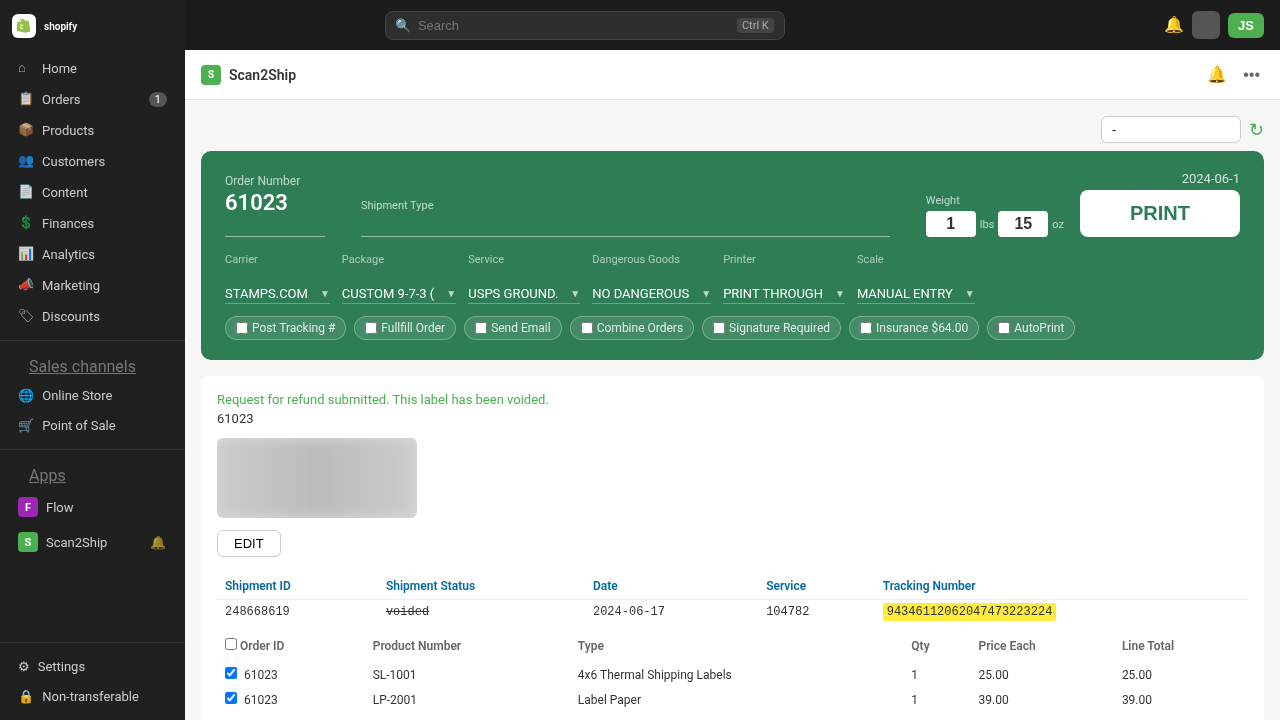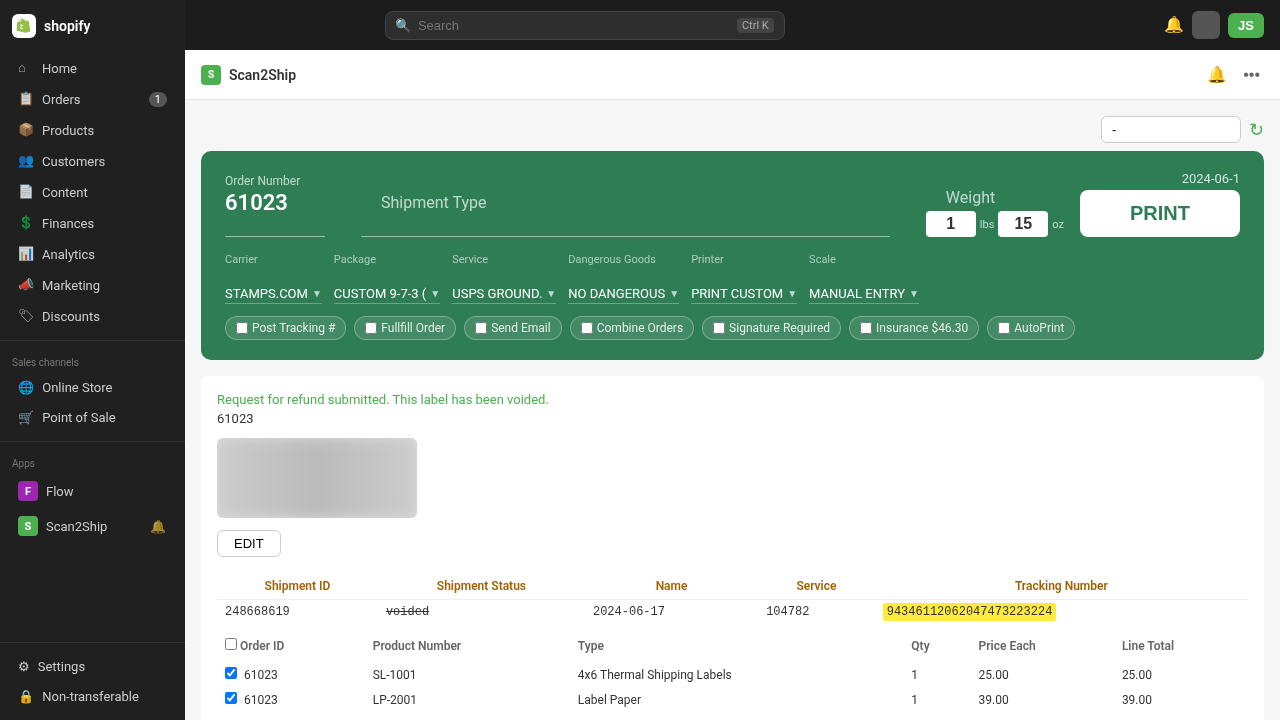--- a/index.html
+++ b/index.html
@@ -18,21 +18,21 @@
       font-size: 13px;
       flex-shrink: 0;
     }
     .sidebar-logo {
       display: flex;
       align-items: center;
       gap: 8px;
       padding: 14px 12px;
       color: white;
       font-weight: 600;
-      font-size: 14px;
+      font-size: 10px;
     }
     .sidebar-logo-icon {
       background: #fff;
       border-radius: 6px;
       width: 24px;
       height: 24px;
       display: flex;
       align-items: center;
       justify-content: center;
     }
@@ -51,23 +51,24 @@
     .sidebar-badge {
       margin-left: auto;
       background: #555;
       border-radius: 10px;
       padding: 1px 6px;
       font-size: 11px;
       color: white;
     }
     .sidebar-divider { height: 1px; background: #333; margin: 8px 0; }
     .sidebar-subsection-label {
-      font-size: 10px;
+      font-size: 16px;
       color: #777;
-      padding: 8px 12px 4px;
+      padding: 8px 29px 4px;
+      text-decoration: underline;
     }
     .sidebar-bottom {
       margin-top: auto;
       border-top: 1px solid #333;
       padding: 8px 0;
     }
     .sidebar-app-item {
       display: flex;
       align-items: center;
       gap: 8px;
@@ -270,24 +271,23 @@
       border-bottom: 1px solid rgba(255,255,255,0.5);
       color: white;
       font-size: 16px;
       width: 100px;
       outline: none;
       padding-bottom: 2px;
     }
 
     .shipment-type-section { flex: 1; margin: 0 20px; }
     .field-label {
-      font-size: 16px;
+      font-size: 11px;
       color: rgba(255,255,255,0.7);
       margin-bottom: 4px;
-      margin-left: 20px;
     }
     .shipment-type-input {
       background: transparent;
       border: none;
       border-bottom: 1px solid rgba(255,255,255,0.5);
       color: white;
       font-size: 14px;
       width: 100%;
       outline: none;
       padding-bottom: 2px;
@@ -334,21 +334,21 @@
     }
     .dropdown-group { }
     .dropdown-label {
       font-size: 11px;
       color: rgba(255,255,255,0.6);
       margin-bottom: 20px;
     }
     .dropdown-display {
       display: flex;
       align-items: center;
-      gap: 4px;
+      gap: 12px;
       cursor: pointer;
       font-size: 13px;
       color: white;
       border-bottom: 1px solid rgba(255,255,255,0.3);
       padding-bottom: 2px;
       min-width: 80px;
     }
     .dropdown-arrow { font-size: 10px; color: rgba(255,255,255,0.7); }
 
     .checkboxes-row {
@@ -416,22 +416,22 @@
     
     .shipment-table-section {
       margin-top: 16px;
     }
     .shipment-table {
       width: 100%;
       border-collapse: collapse;
       font-size: 12px;
     }
     .shipment-table th {
-      text-align: center;
-      color: #a16207;
+      text-align: left;
+      color: #0369a1;
       font-weight: 600;
       padding: 6px 8px;
       border-bottom: 1px solid #eee;
     }
     .shipment-table td {
       padding: 5px 8px;
       color: #333;
       font-family: Liberation Mono, monospace;
     }
     .tracking-highlight {
@@ -653,21 +653,21 @@
         <div class="dropdown-group">
           <div class="dropdown-label">Dangerous Goods</div>
           <div class="dropdown-display">
             <span>NO DANGEROUS</span>
             <span class="dropdown-arrow">▼</span>
           </div>
         </div>
         <div class="dropdown-group">
           <div class="dropdown-label">Printer</div>
           <div class="dropdown-display">
-            <span>PRINT CUSTOM</span>
+            <span>PRINT THROUGH</span>
             <span class="dropdown-arrow">▼</span>
           </div>
         </div>
         <div class="dropdown-group">
           <div class="dropdown-label">Scale</div>
           <div class="dropdown-display">
             <span>MANUAL ENTRY</span>
             <span class="dropdown-arrow">▼</span>
           </div>
         </div>
@@ -689,21 +689,21 @@
         <label class="checkbox-label">
           <input type="checkbox" style="">
           <span>Combine Orders</span>
         </label>
         <label class="checkbox-label">
           <input type="checkbox" style="">
           <span>Signature Required</span>
         </label>
         <label class="checkbox-label">
           <input type="checkbox" style="">
-          <span>Insurance $46.30</span>
+          <span>Insurance $64.00</span>
         </label>
         <label class="checkbox-label">
           <input type="checkbox" style="">
           <span>AutoPrint</span>
         </label>
       </div>
     </div>
 
     <div class="info-section">
       <p class="refund-message">Request for refund submitted. This label has been voided.</p>
@@ -715,21 +715,21 @@
 
       <button class="edit-btn">EDIT</button>
 
       
       <div class="shipment-table-section">
         <table class="shipment-table">
           <thead>
             <tr>
               <th>Shipment ID</th>
               <th>Shipment Status</th>
-              <th>Name</th>
+              <th>Date</th>
               <th>Service</th>
               <th>Tracking Number</th>
             </tr>
           </thead>
           <tbody>
             <tr>
               <td>248668619</td>
               <td class="voided-text">voided</td>
               <td>2024-06-17</td>
               <td>104782</td>

